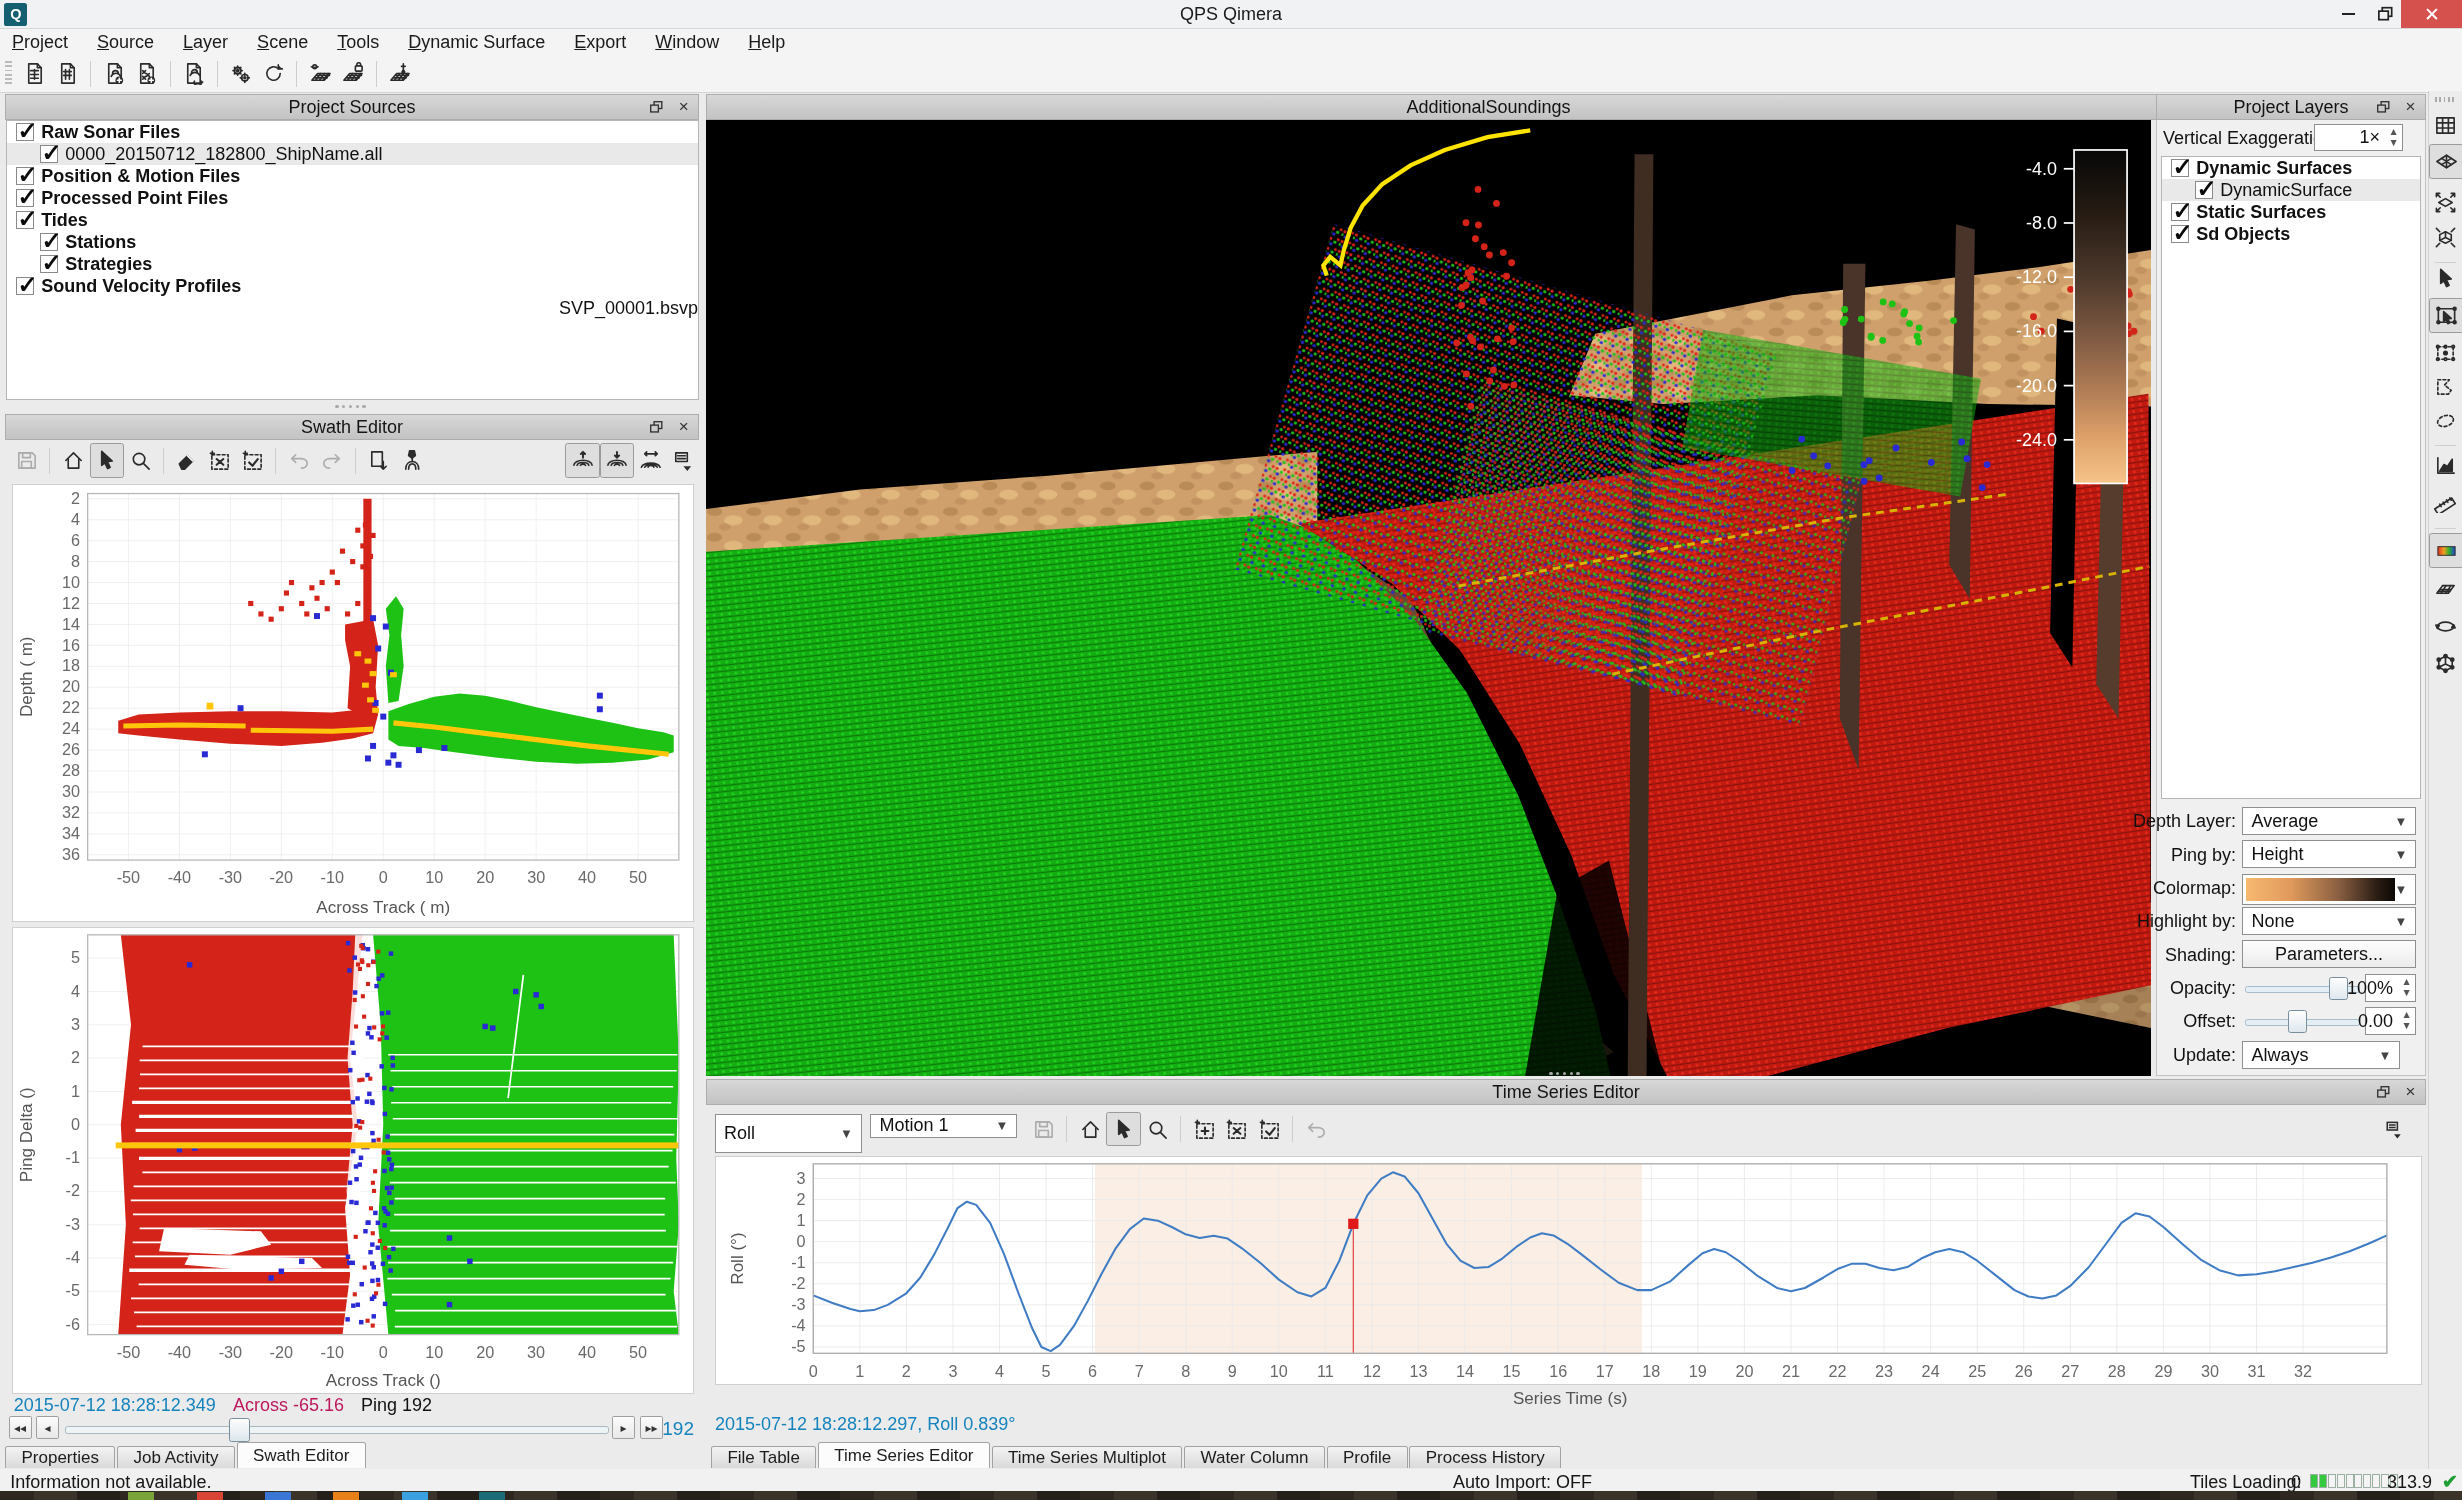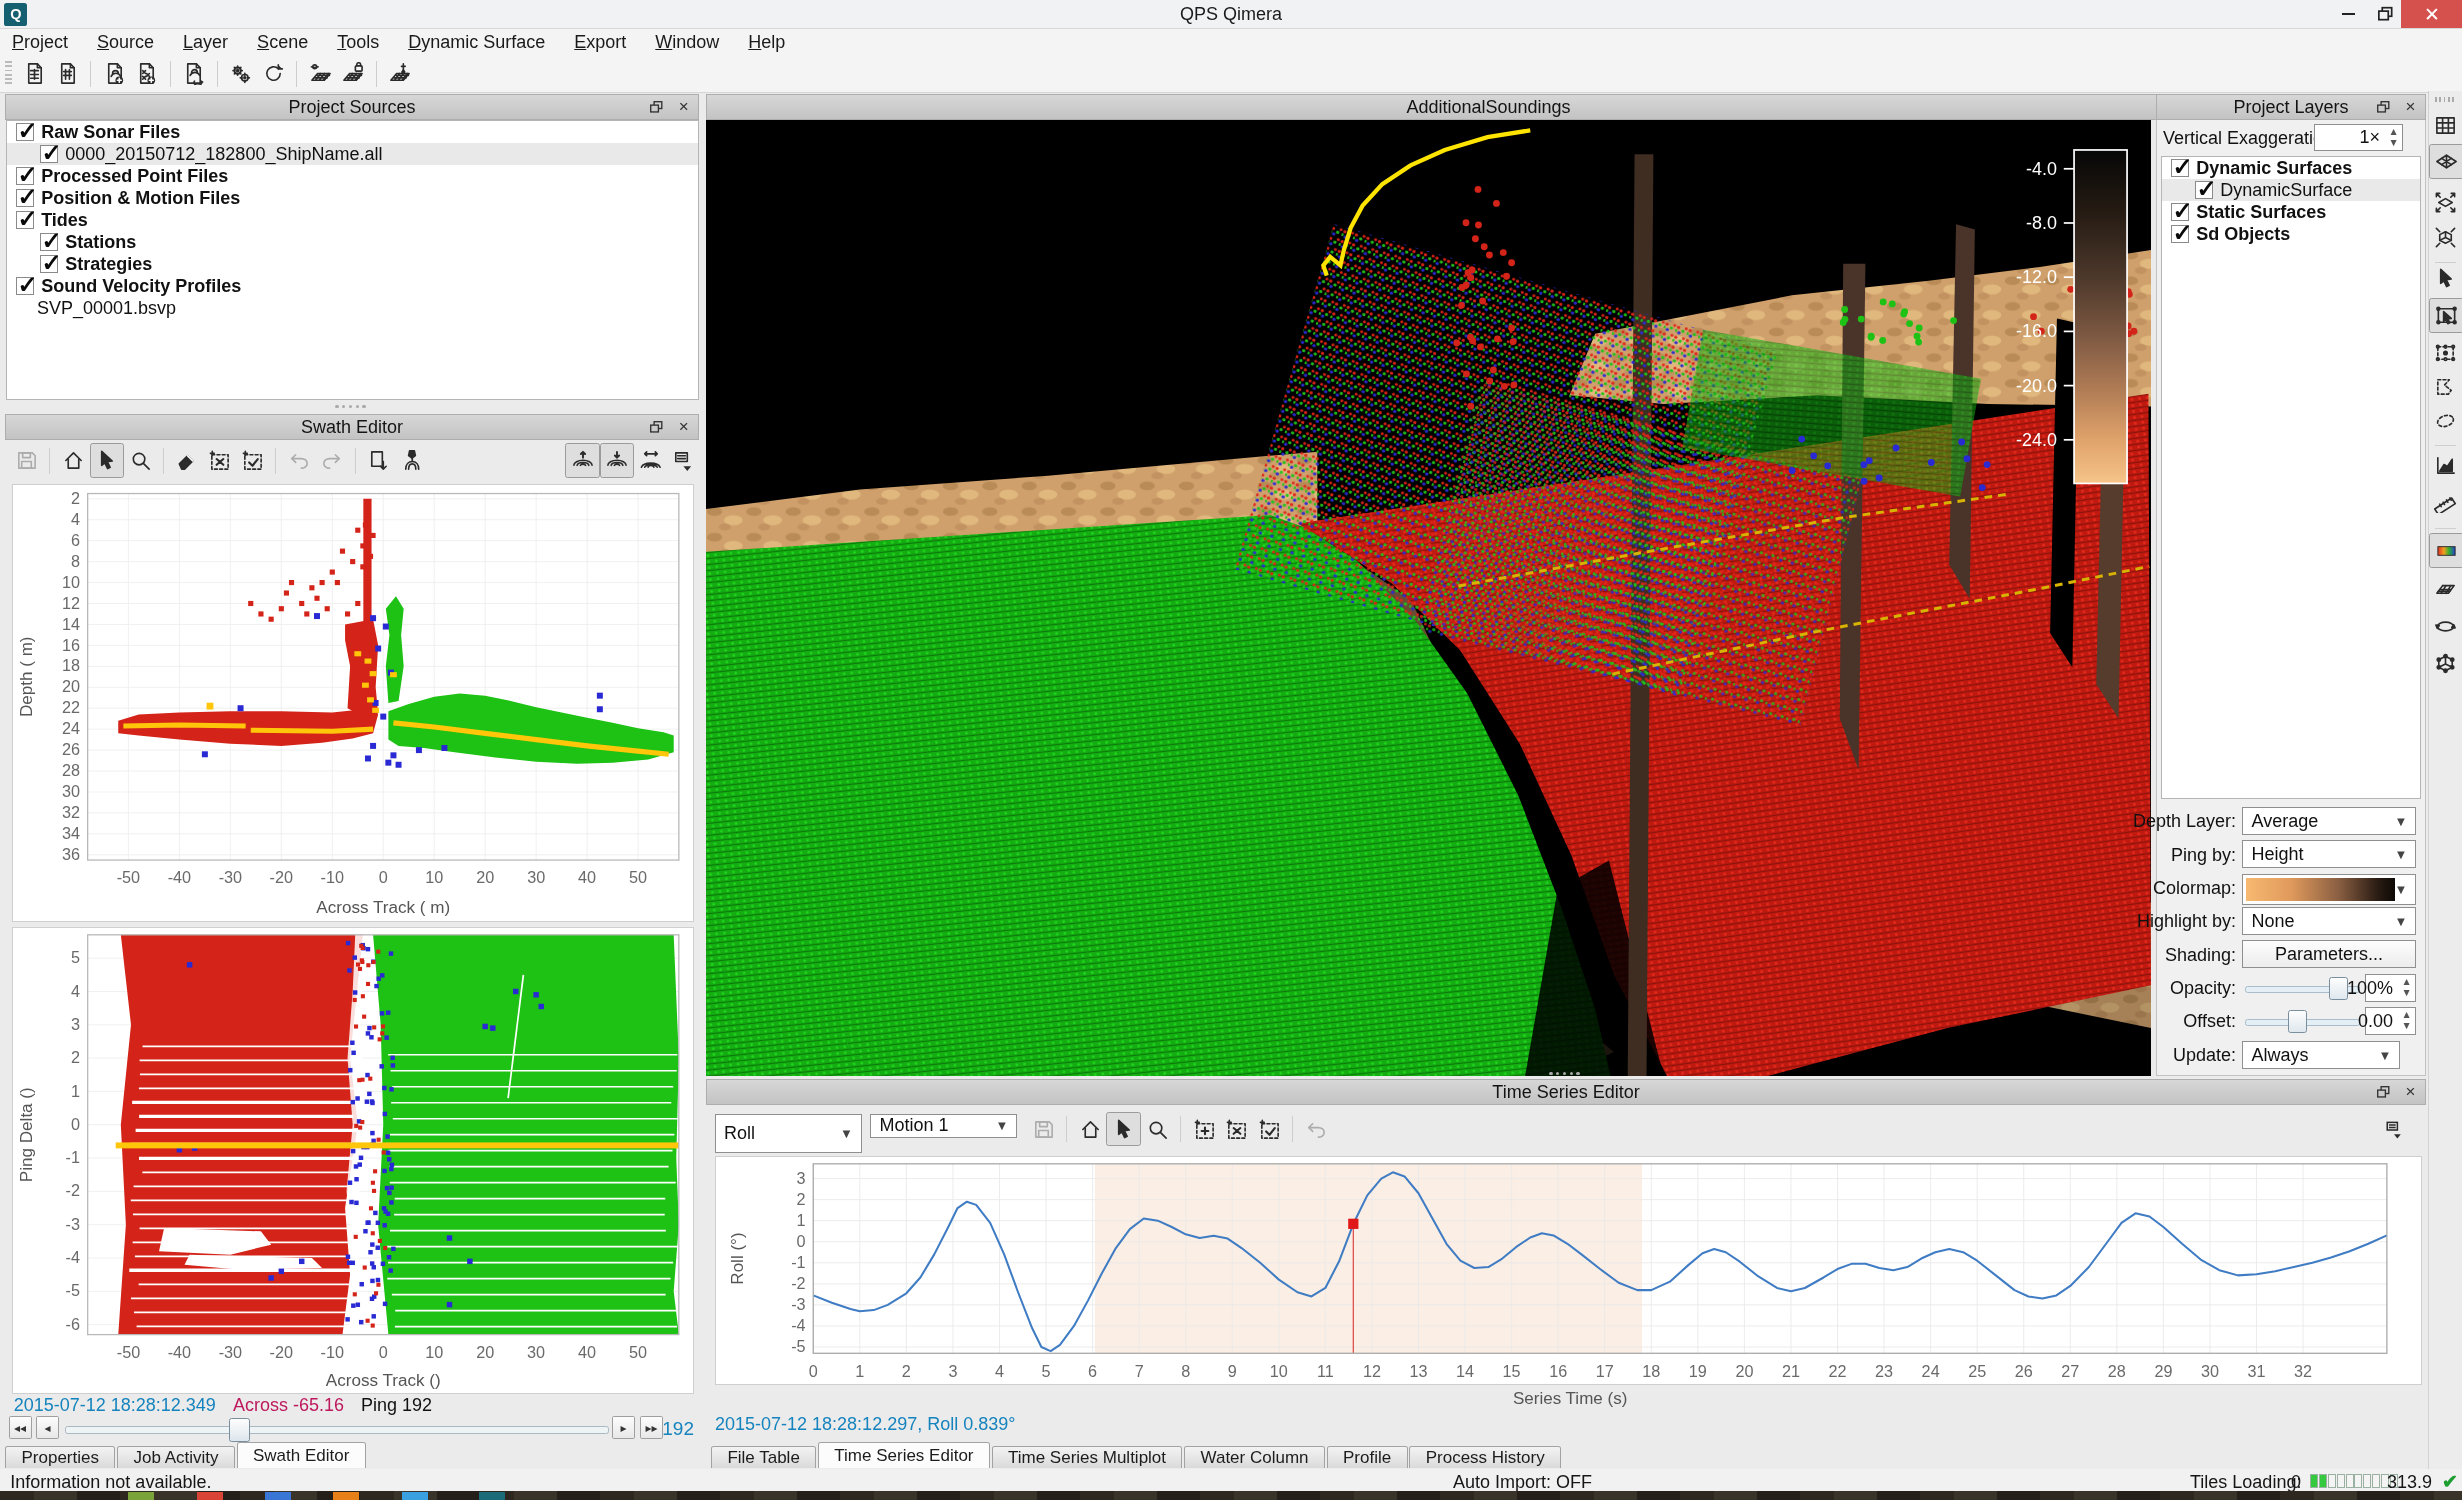--- a/index.html
+++ b/index.html
@@ -196,43 +196,43 @@
       <div class="tree-row bold" style="padding-left: 8.5px;">
         <span class="chk on"></span>
         <span>Raw Sonar Files</span>
       </div>
       <div class="tree-row selrow" style="padding-left: 32.5px;">
         <span class="chk on"></span>
         <span>0000_20150712_182800_ShipName.all</span>
       </div>
       <div class="tree-row bold" style="padding-left: 8.5px;">
         <span class="chk on"></span>
-        <span>Processed Point Files</span>
+        <span>Position &amp; Motion Files</span>
       </div>
       <div class="tree-row bold" style="padding-left: 8.5px;">
         <span class="chk on"></span>
-        <span>Position &amp; Motion Files</span>
+        <span>Processed Point Files</span>
       </div>
       <div class="tree-row bold" style="padding-left: 8.5px;">
         <span class="chk on"></span>
         <span>Tides</span>
       </div>
       <div class="tree-row bold" style="padding-left: 32.5px;">
         <span class="chk on"></span>
         <span>Stations</span>
       </div>
       <div class="tree-row bold" style="padding-left: 32.5px;">
         <span class="chk on"></span>
         <span>Strategies</span>
       </div>
       <div class="tree-row bold" style="padding-left: 8.5px;">
         <span class="chk on"></span>
         <span>Sound Velocity Profiles</span>
       </div>
-      <div class="tree-row" style="padding-left: 30px;">
+      <div class="tree-row" style="padding-left: 30px; justify-content: flex-end;">
         <span>SVP_00001.bsvp</span>
       </div>
     </div>
 
   <div class="splitdots" style="left:325px;top:405px;">
       <i></i>
       <i></i>
       <i></i>
       <i></i>
       <i></i>

